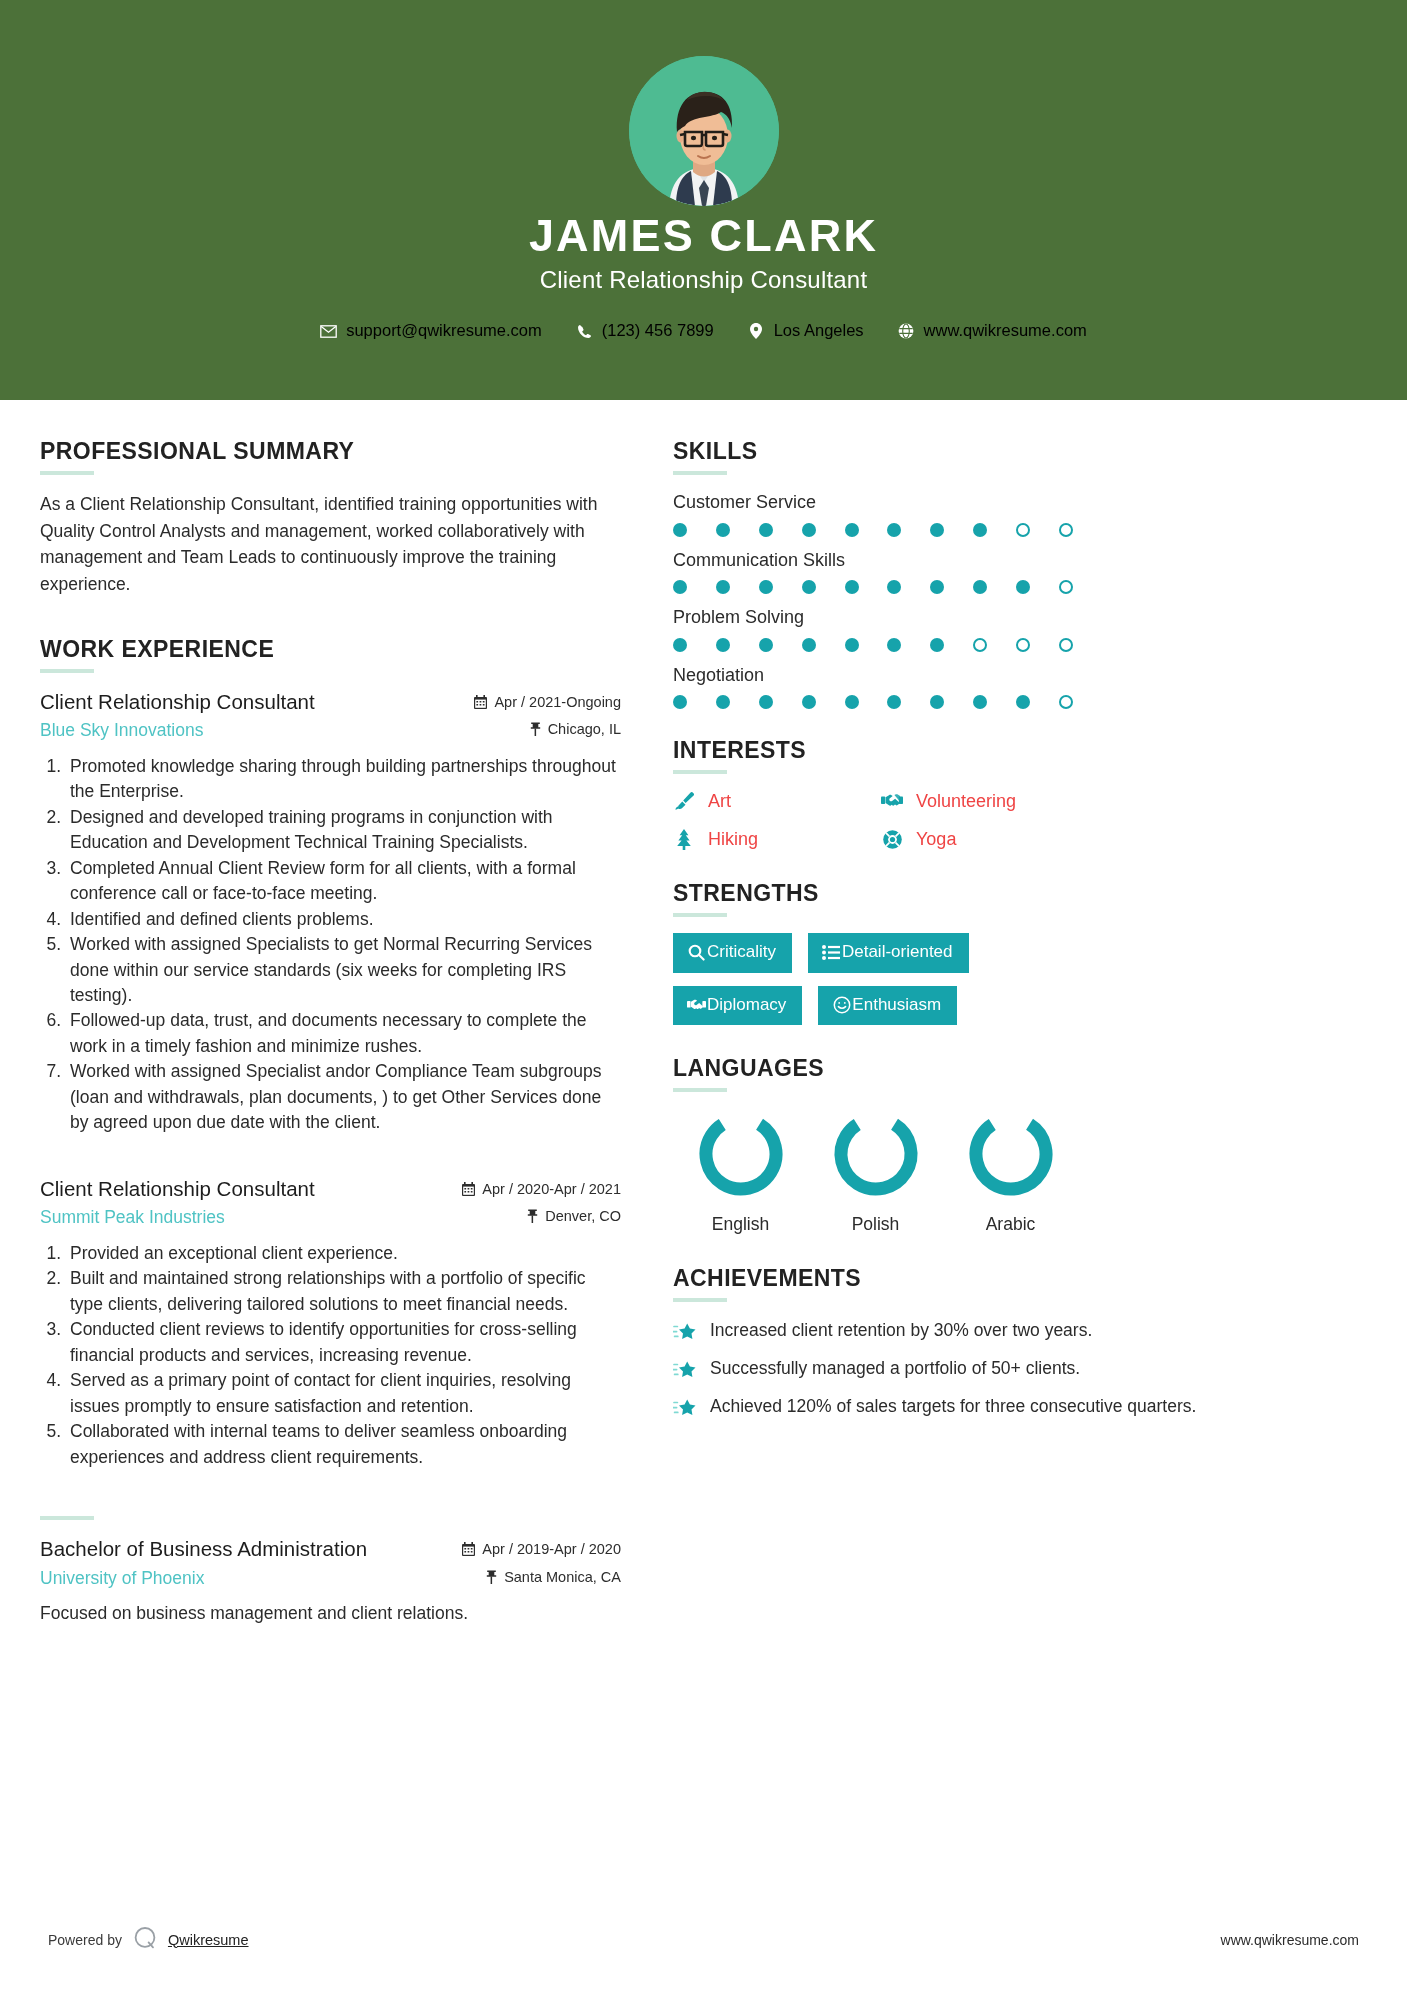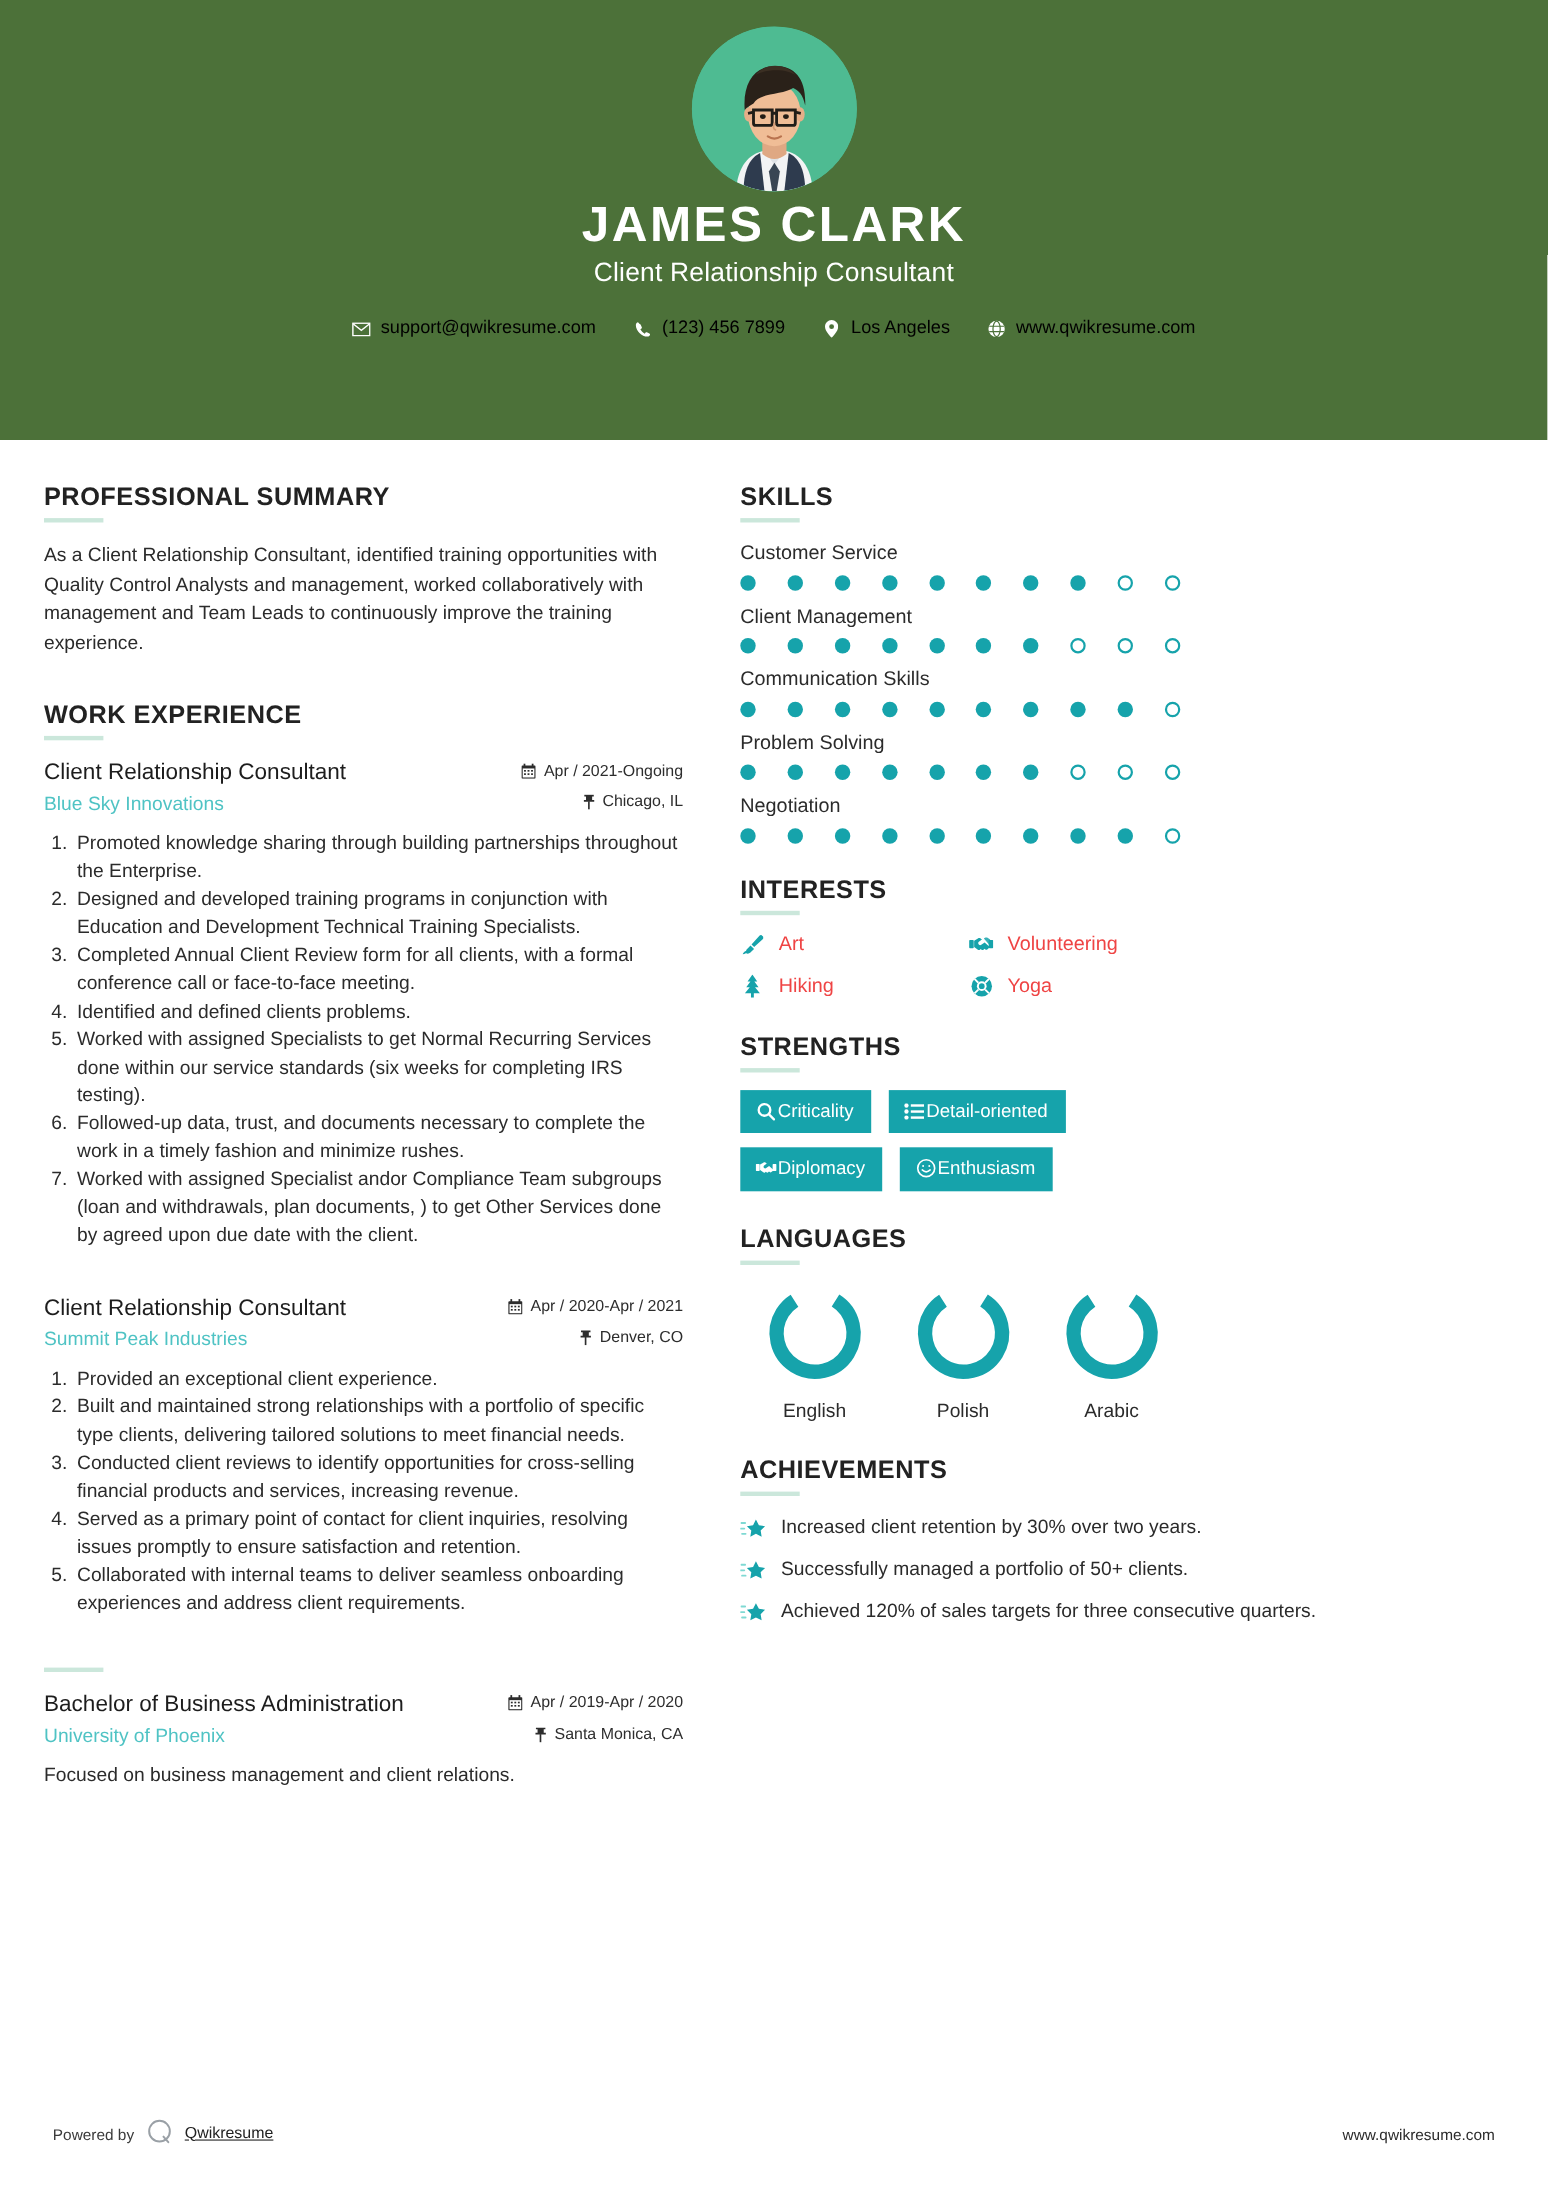--- a/index.html
+++ b/index.html
@@ -17,21 +17,21 @@
     width: 1407px;
     min-height: 1990px;
     background: #ffffff;
     overflow: hidden;
   }
 
   
   .header {
     background: #4c7139;
     height: 400px;
-    padding-top: 24px;
+    padding-top: 56px;
     text-align: center;
     position: relative;
   }
 
   .avatar-wrap {
     width: 150px;
     height: 150px;
     margin: 0 auto 6px;
     border-radius: 50%;
     background: #4ebb92;
@@ -605,35 +605,20 @@
                 <span class="dot full"></span>
                 <span class="dot full"></span>
                 <span class="dot full"></span>
                 <span class="dot full"></span>
                 <span class="dot full"></span>
                 <span class="dot empty"></span>
                 <span class="dot empty"></span>
               </div>
             </div>
             <div class="skill-block">
-              <div class="skill-name">Client Management</div>
-              <div class="dots">
-                <span class="dot full"></span>
-                <span class="dot full"></span>
-                <span class="dot full"></span>
-                <span class="dot full"></span>
-                <span class="dot full"></span>
-                <span class="dot full"></span>
-                <span class="dot full"></span>
-                <span class="dot empty"></span>
-                <span class="dot empty"></span>
-                <span class="dot empty"></span>
-              </div>
-            </div>
-            <div class="skill-block">
               <div class="skill-name">Communication Skills</div>
               <div class="dots">
                 <span class="dot full"></span>
                 <span class="dot full"></span>
                 <span class="dot full"></span>
                 <span class="dot full"></span>
                 <span class="dot full"></span>
                 <span class="dot full"></span>
                 <span class="dot full"></span>
                 <span class="dot full"></span>

